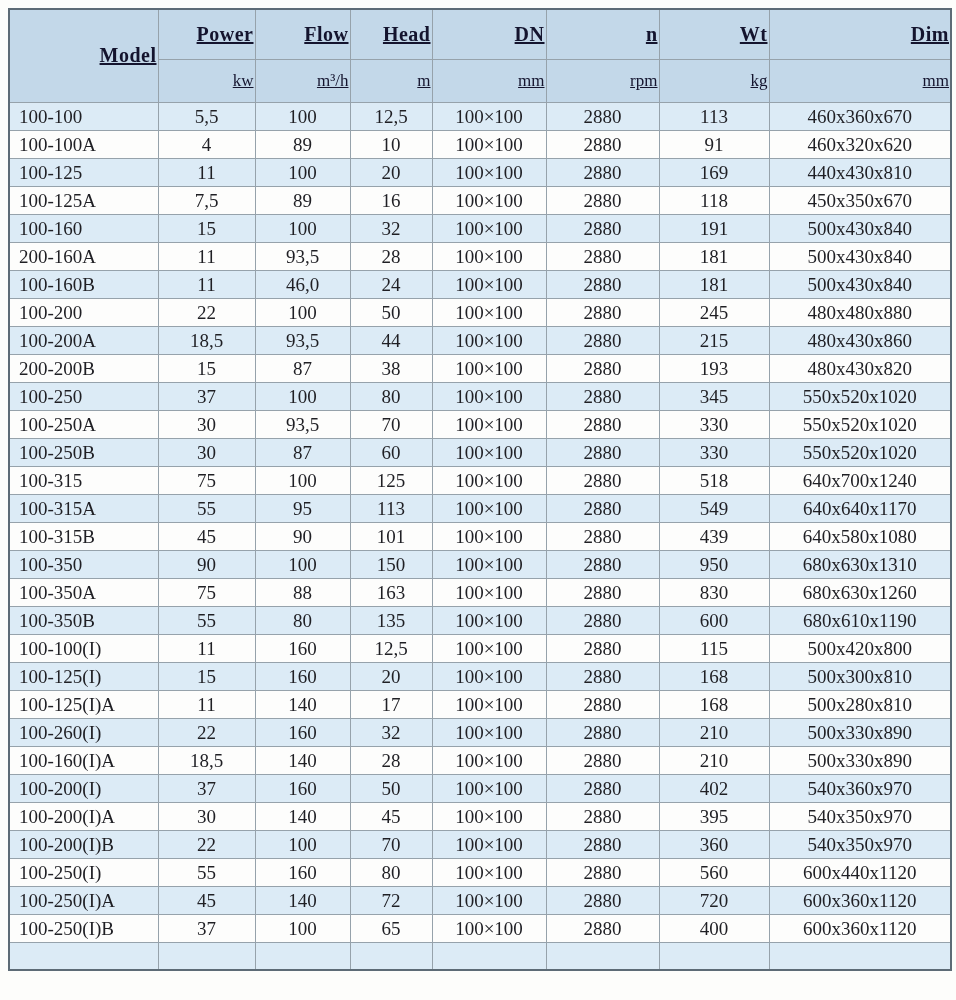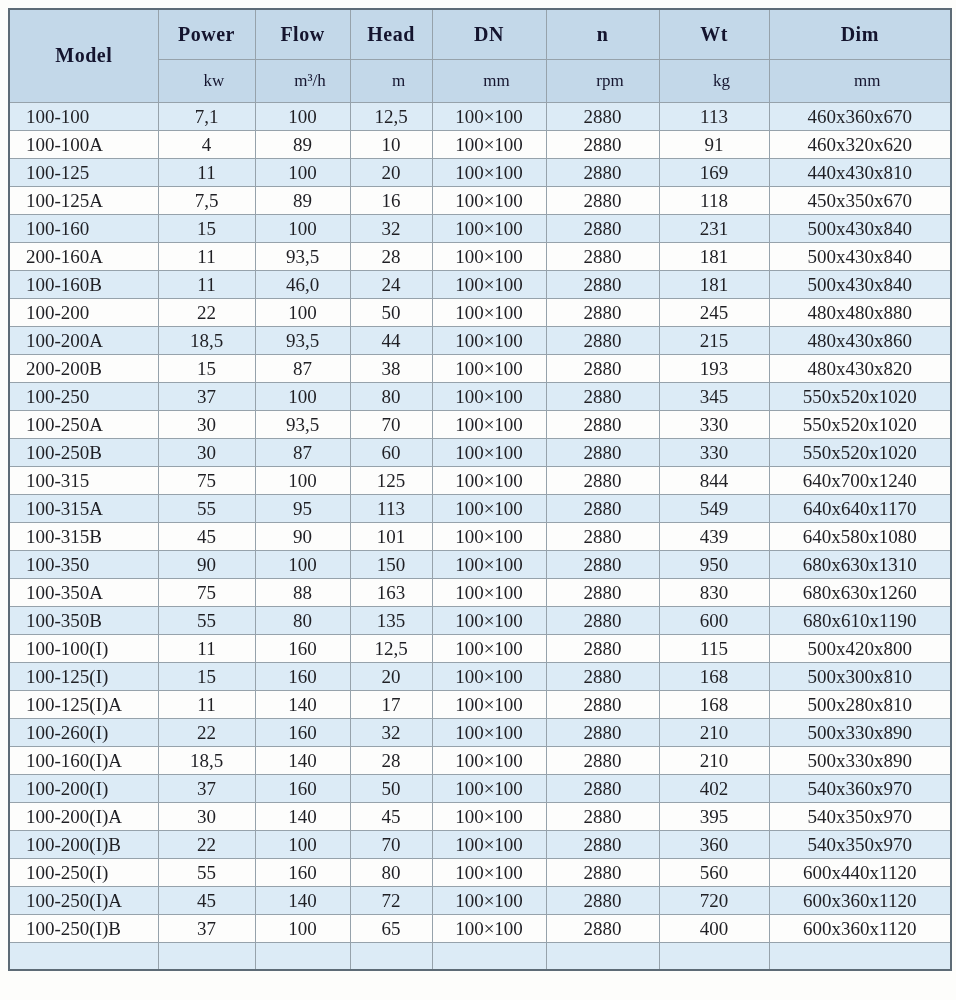--- a/index.html
+++ b/index.html
@@ -28,22 +28,23 @@
     background: #fff;
   }
   table.spec th, table.spec td {
     border: 1px solid var(--border-inner);
     overflow: hidden;
     white-space: nowrap;
   }
   thead th {
     background: var(--header-bg);
     color: var(--header-text);
-    text-align: center;
+    text-align: right;
     vertical-align: middle;
+    text-decoration: underline;
   }
   th.header-label {
     font-size: 20px;
     font-weight: bold;
     height: 50px;
     letter-spacing: 0.5px;
   }
   th.header-unit {
     font-size: 17px;
     font-weight: normal;
@@ -53,21 +54,21 @@
   tbody td {
     font-size: 19px;
     color: var(--cell-text);
     height: 28px;
     text-align: center;
     vertical-align: middle;
     line-height: 1;
   }
   tbody td.model {
     text-align: left;
-    padding-left: 16px;
+    padding-left: 9px;
   }
   tr.stripe-blue td { background: var(--stripe-blue); }
   tr.stripe-white td { background: var(--stripe-white); }
 </style>
 </head>
 <body>
 
 <div class="page">
   <table class="spec">
     <colgroup>
@@ -97,21 +98,21 @@
           <th class="header-unit">m</th>
           <th class="header-unit">mm</th>
           <th class="header-unit">rpm</th>
           <th class="header-unit">kg</th>
           <th class="header-unit">mm</th>
         </tr>
       </thead>
     <tbody>
         <tr class="stripe-blue">
           <td class="model">100-100</td>
-          <td class="">7,1</td>
+          <td class="">5,5</td>
           <td class="">100</td>
           <td class="">12,5</td>
           <td class="">100×100</td>
           <td class="">2880</td>
           <td class="">113</td>
           <td class="">460x360x670</td>
         </tr>
         <tr class="stripe-white">
           <td class="model">100-100A</td>
           <td class="">4</td>
@@ -142,21 +143,21 @@
           <td class="">118</td>
           <td class="">450x350x670</td>
         </tr>
         <tr class="stripe-blue">
           <td class="model">100-160</td>
           <td class="">15</td>
           <td class="">100</td>
           <td class="">32</td>
           <td class="">100×100</td>
           <td class="">2880</td>
-          <td class="">231</td>
+          <td class="">191</td>
           <td class="">500x430x840</td>
         </tr>
         <tr class="stripe-white">
           <td class="model">200-160A</td>
           <td class="">11</td>
           <td class="">93,5</td>
           <td class="">28</td>
           <td class="">100×100</td>
           <td class="">2880</td>
           <td class="">181</td>
@@ -232,21 +233,21 @@
           <td class="">330</td>
           <td class="">550x520x1020</td>
         </tr>
         <tr class="stripe-white">
           <td class="model">100-315</td>
           <td class="">75</td>
           <td class="">100</td>
           <td class="">125</td>
           <td class="">100×100</td>
           <td class="">2880</td>
-          <td class="">844</td>
+          <td class="">518</td>
           <td class="">640x700x1240</td>
         </tr>
         <tr class="stripe-blue">
           <td class="model">100-315A</td>
           <td class="">55</td>
           <td class="">95</td>
           <td class="">113</td>
           <td class="">100×100</td>
           <td class="">2880</td>
           <td class="">549</td>

